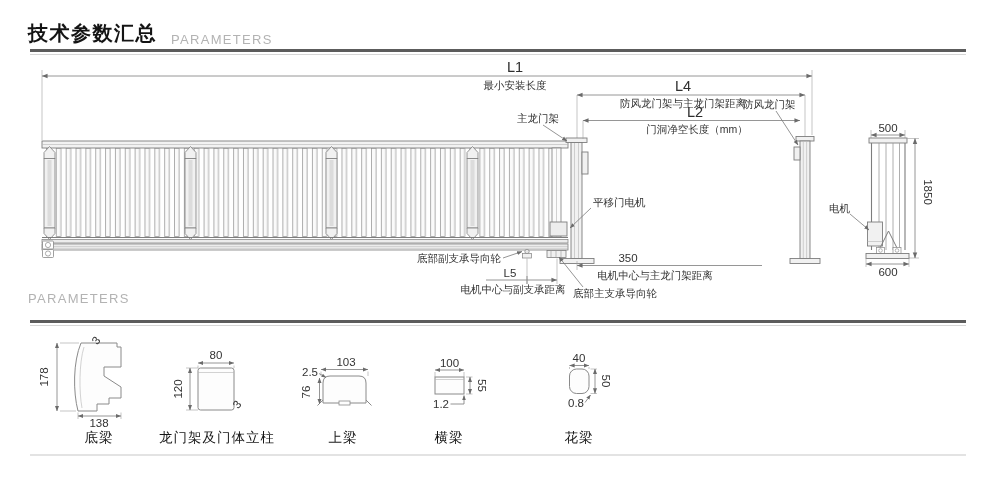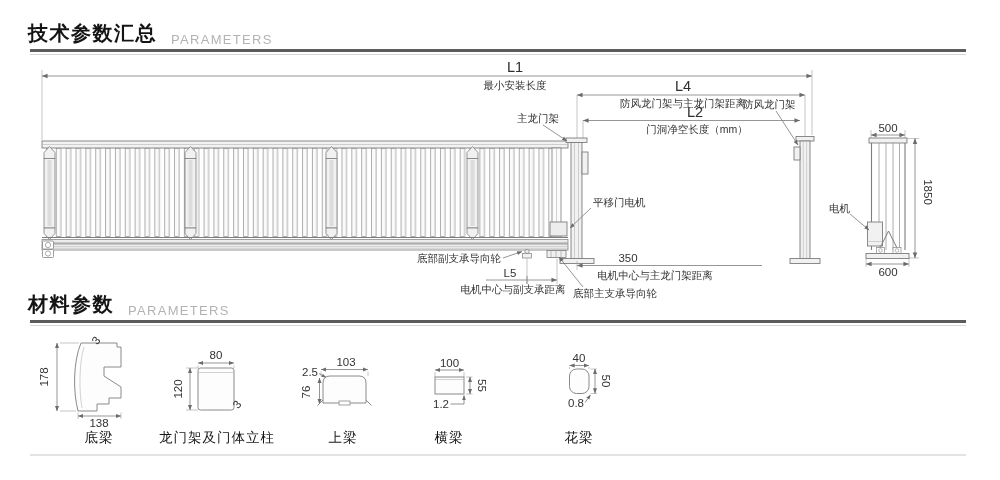--- a/index.html
+++ b/index.html
@@ -220,21 +220,20 @@
       <rect x="866" y="253.5" width="43" height="5" class="ol"></rect>
 
       <line x1="866" y1="258.5" x2="866" y2="267" class="ext"></line>
       <line x1="909" y1="258.5" x2="909" y2="267" class="ext"></line>
       <line x1="866" y1="264" x2="909" y2="264" class="dim" marker-start="url(#ah)" marker-end="url(#ah)"></line>
       <text x="888" y="276" text-anchor="middle" class="num" font-size="12">600</text>
     </g>
   </svg>
 
   <div class="sec-header" style="top:291px">
-    <span class="sec-title">材料参数</span>
     <span class="sec-sub">PARAMETERS</span>
   </div>
   <div class="divider" style="top:320px">
     <div class="d1"></div>
     <div class="d2"></div>
   </div>
 
   <svg style="top:328px" width="1000" height="126" viewBox="0 328 1000 126">
     <defs>
       <marker id="ah2" viewBox="0 0 10 10" refX="9.5" refY="5" markerWidth="6" markerHeight="6" orient="auto-start-reverse">

